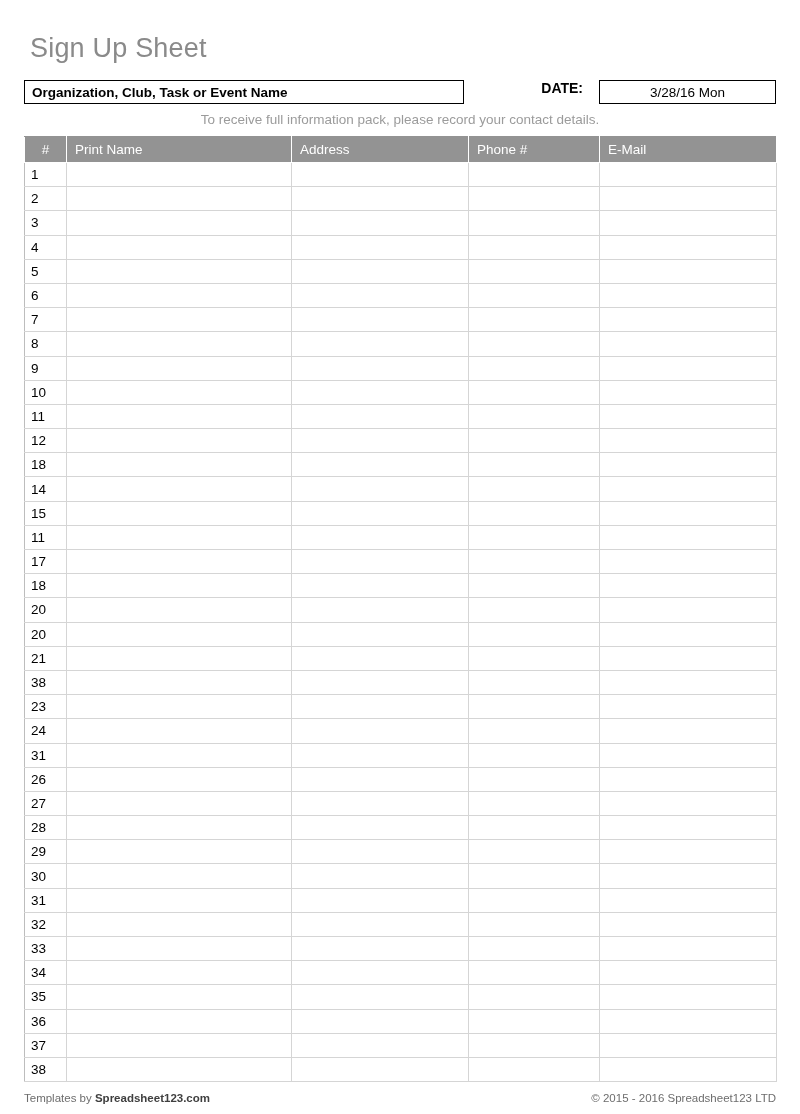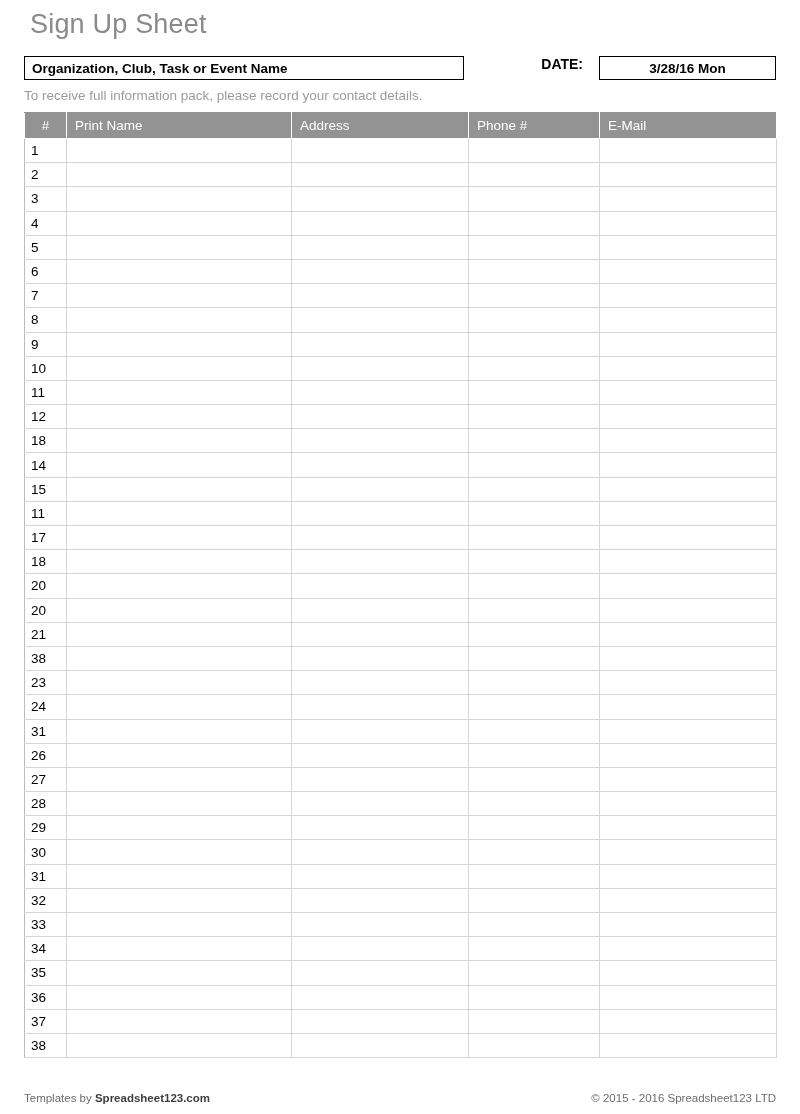--- a/index.html
+++ b/index.html
@@ -22,21 +22,21 @@
     padding: 0 24px;
     position: relative;
   }
 
   
   .title {
     font-size: 27px;
     color: #8a8a8a;
     font-weight: 400;
     letter-spacing: 0.2px;
-    padding-top: 4px;
+    padding-top: 28px;
     padding-left: 6px;
     height: 46px;
     line-height: 40px;
   }
 
   
   .info-row {
     display: flex;
     margin-top: 6px;
     height: 26px;
@@ -64,26 +64,27 @@
   }
   .date-box {
     width: 177px;
     height: 24px;
     border: 1px solid #000000;
     box-sizing: border-box;
     display: flex;
     align-items: center;
     justify-content: center;
     font-size: 13.5px;
-    font-weight: bold;
+    font-weight: normal;
     background: #ffffff;
   }
 
   
   .subtitle {
+    text-align: center;
     color: #9b9b9b;
     font-size: 13.5px;
     margin-top: 6px;
     height: 18px;
   }
 
   
   table.signup {
     border-collapse: collapse;
     width: 752px;

